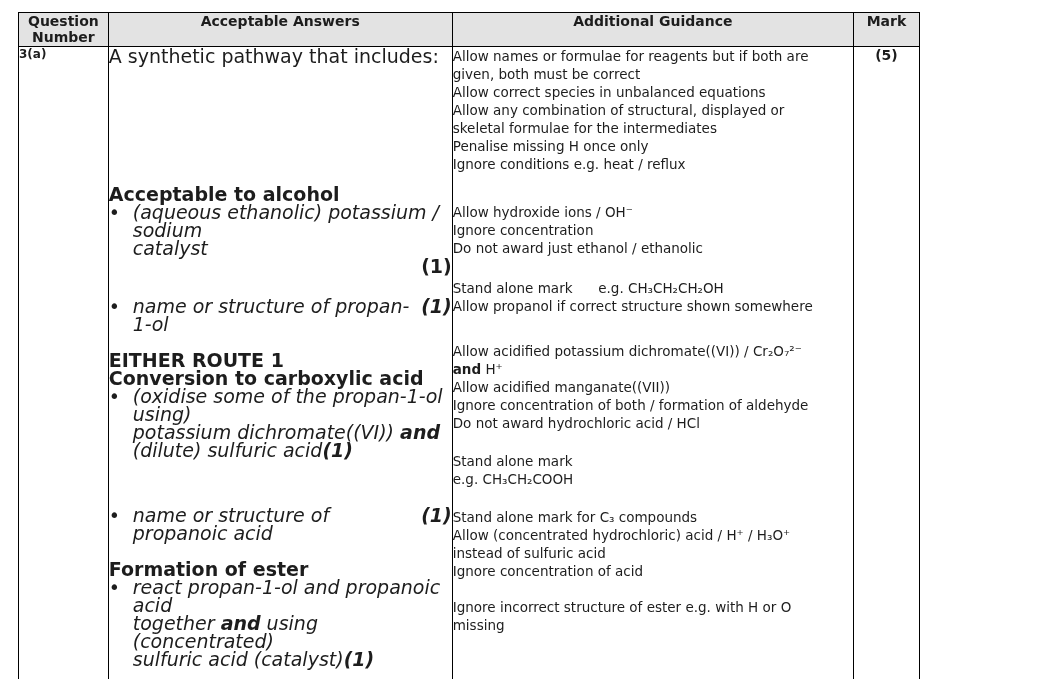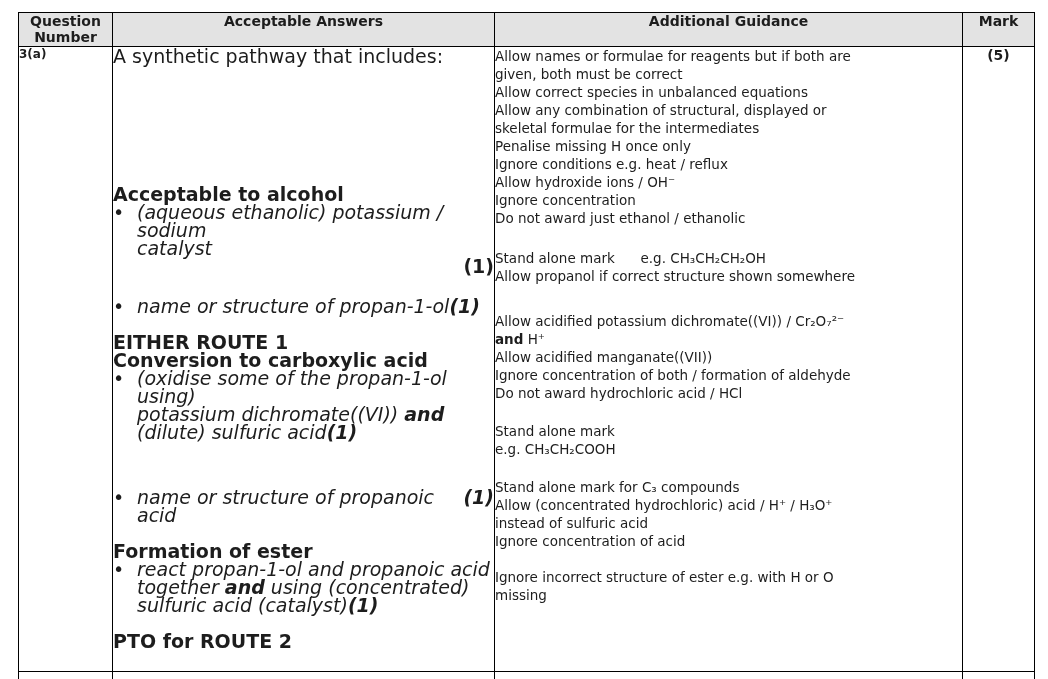--- a/index.html
+++ b/index.html
@@ -3,21 +3,21 @@
 <meta charset="utf-8">
 <style>
   html, body { margin: 0; padding: 0; background: #ffffff; }
   body {
     font-family: "DejaVu Sans", "Liberation Sans", sans-serif;
     color: #1d1d1d;
     -webkit-font-smoothing: antialiased;
   }
   .page {
     position: relative;
-    width: 1048px;
+    width: 920px;
     height: 679px;
     overflow: hidden;
     background: #ffffff;
   }
   table.ms {
     position: absolute;
     left: 18px;
     top: 12px;
     border-collapse: collapse;
     table-layout: fixed;
@@ -63,21 +63,21 @@
   .bold { font-weight: bold; }
   .bullet { display: flex; }
   .dot { width: 24px; flex: none; }
   .btxt { flex: 1; min-width: 0; }
   .bl { display: block; white-space: pre-wrap; font-style: italic; }
   .flexline { display: flex; white-space: pre-wrap; }
   .mk { font-weight: bold; }
   .markline { margin: 0; text-align: right; font-weight: bold; }
   .mt120 { margin-top: 120px; }
   .mt47 { margin-top: 47px; }
-  .mt30 { }
+  .mt30 { margin-top: 30px; }
   .mt27 { margin-top: 27px; }
   .mt22 { margin-top: 22px; }
   .mt20 { margin-top: 20px; }
   .mt18 { margin-top: 18px; }
   tr.stub td { height: 12px; }
 </style>
 </head>
 <body>
 
 <div class="page">

